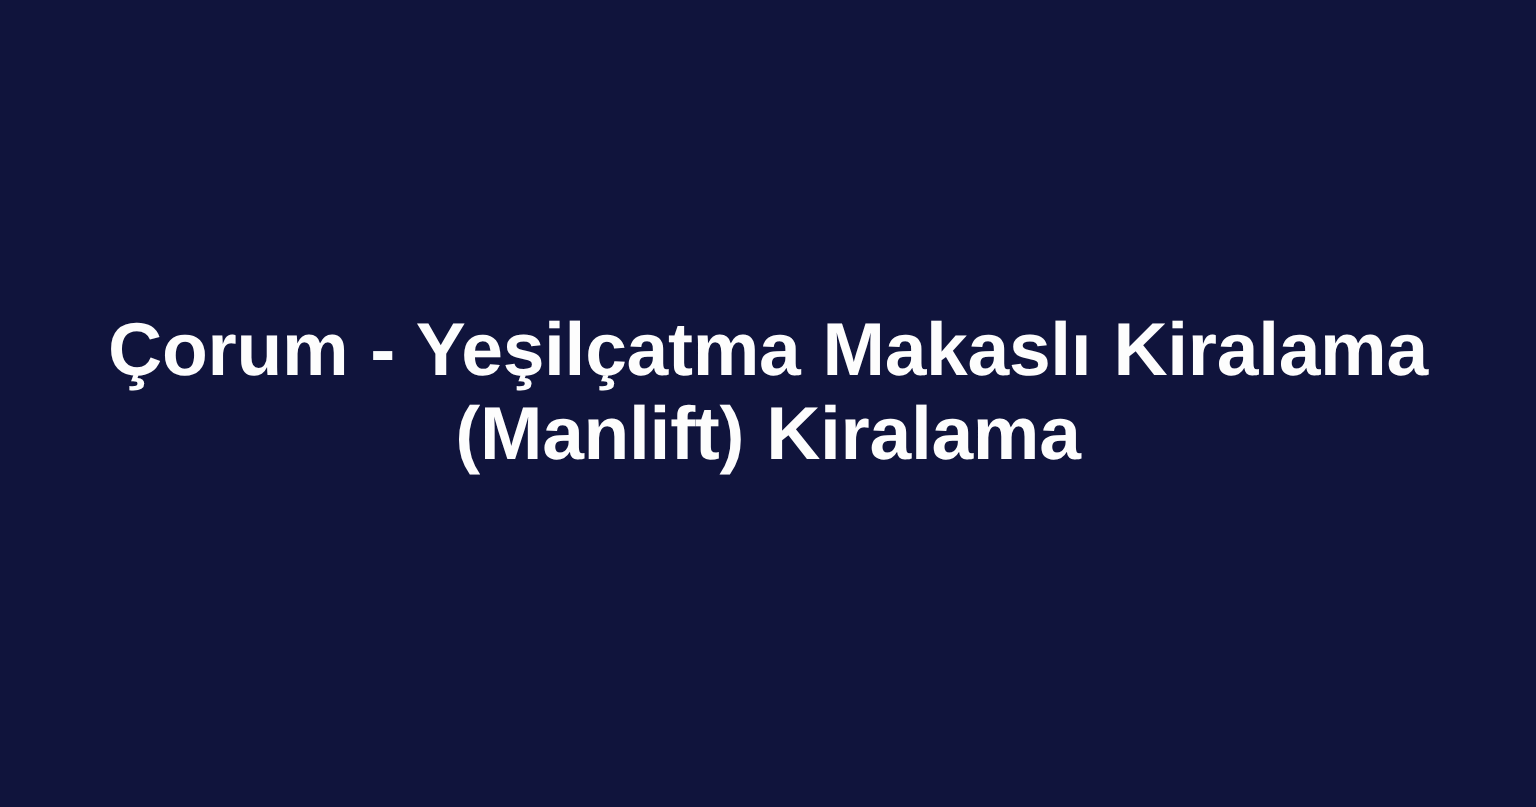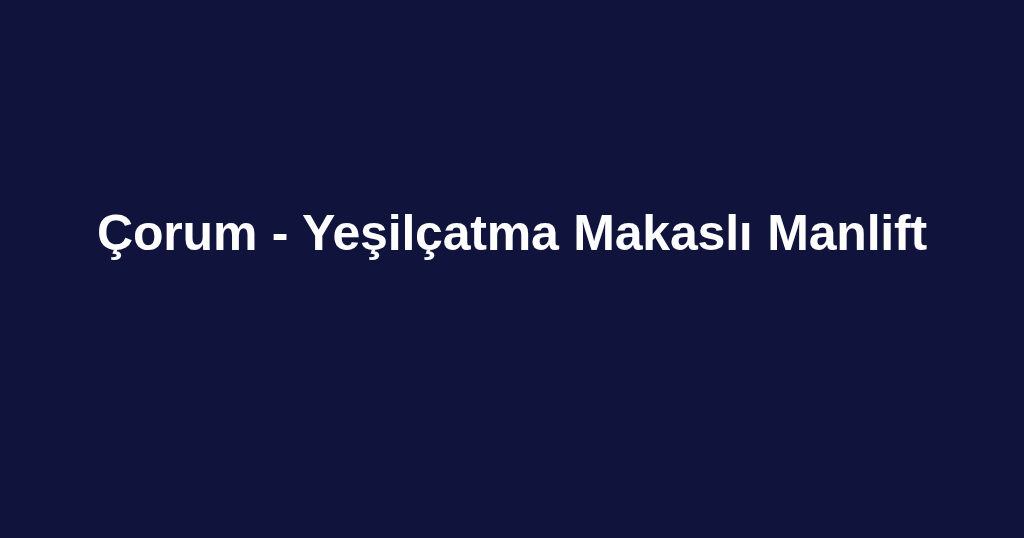--- a/index.html
+++ b/index.html
@@ -57,17 +57,18 @@
     display: block;
   }
 </style>
 </head>
 <body>
 
 <div class="banner">
 
   <div class="title-block">
     <h1 class="banner-title">
-      <span class="title-line">Çorum - Yeşilçatma Makaslı Manlift</span>
+      <span class="title-line">Çorum - Yeşilçatma Makaslı Kiralama</span>
+      <span class="title-line">(Manlift) Kiralama</span>
     </h1>
   </div>
 
 </div>
 
 </body></html>

